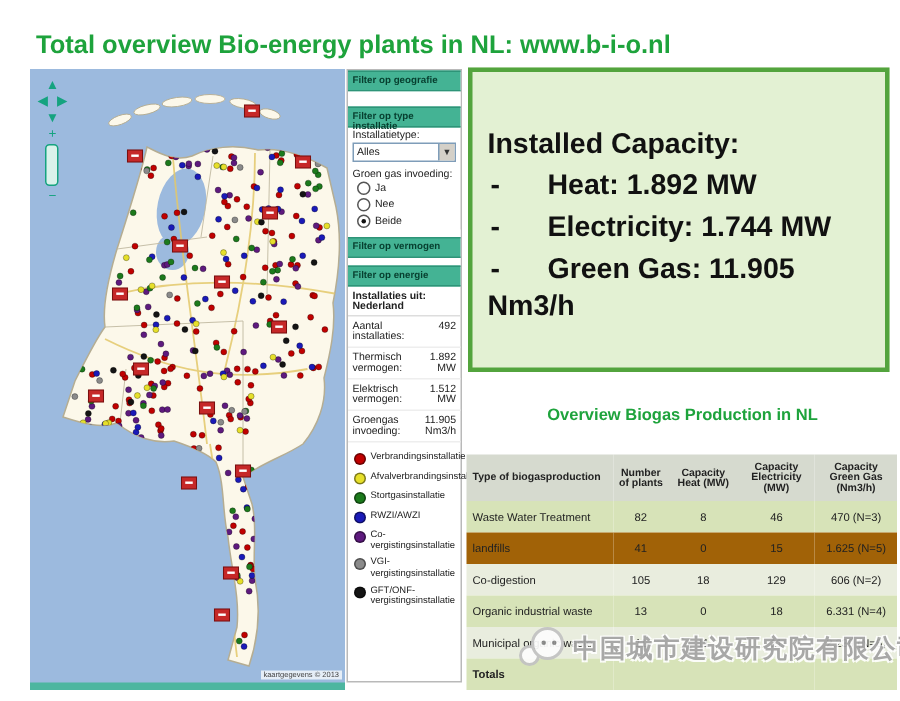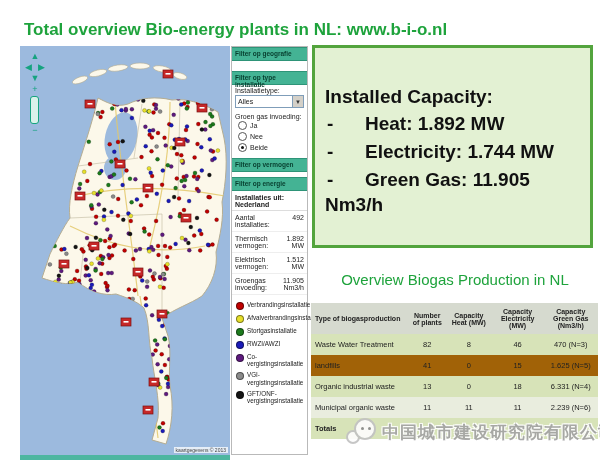--- a/index.html
+++ b/index.html
@@ -50,21 +50,21 @@
             border:3px solid #53a43d;box-sizing:border-box;color:#111;
             font-weight:bold;font-size:19px;padding:12px 8px 0 10px;}
   .info-line{height:24px;}
   .info-gap{height:26px;}
   .bullet-row{display:flex;height:28px;align-items:center;}
   .bullet-dash{width:38px;padding-left:2px;}
   .info-unit{text-align:left;padding-right:46px;height:26px;}
 
   
   .table-title{position:absolute;left:310px;top:271px;width:290px;text-align:center;
-               font-size:15px;font-weight:normal;color:#1ea33c;}
+               font-size:11px;font-weight:bold;color:#1ea33c;}
   .biotable{position:absolute;left:311px;top:303px;width:287px;border-collapse:collapse;
             font-size:7.5px;color:#222;}
   .biotable th{background:#d6dacf;font-weight:bold;padding:5px 2px;text-align:center;font-size:7px;}
   .biotable th:first-child{text-align:left;padding-left:4px;}
   .biotable td{padding:6px 4px;text-align:center;}
   .biotable td:first-child{text-align:left;padding-left:4px;}
   .r-green{background:#d7e3b8;}
   .r-white{background:#a16207;}
   .r-pale{background:#e9edde;}
   .totals td{font-weight:bold;}
@@ -669,20 +669,27 @@
         <td>46</td>
       <td>470 (N=3)</td>
     </tr>
     <tr class="r-white">
       <td>landfills</td>
         <td>41</td>
       <td>0</td>
         <td>15</td>
       <td>1.625 (N=5)</td>
     </tr>
+    <tr class="r-pale">
+      <td>Co-digestion</td>
+        <td>105</td>
+      <td>18</td>
+        <td>129</td>
+      <td>606 (N=2)</td>
+    </tr>
     <tr class="r-green">
       <td>Organic industrial waste</td>
         <td>13</td>
       <td>0</td>
         <td>18</td>
       <td>6.331 (N=4)</td>
     </tr>
     <tr class="r-pale">
       <td>Municipal organic waste</td>
         <td>11</td>

